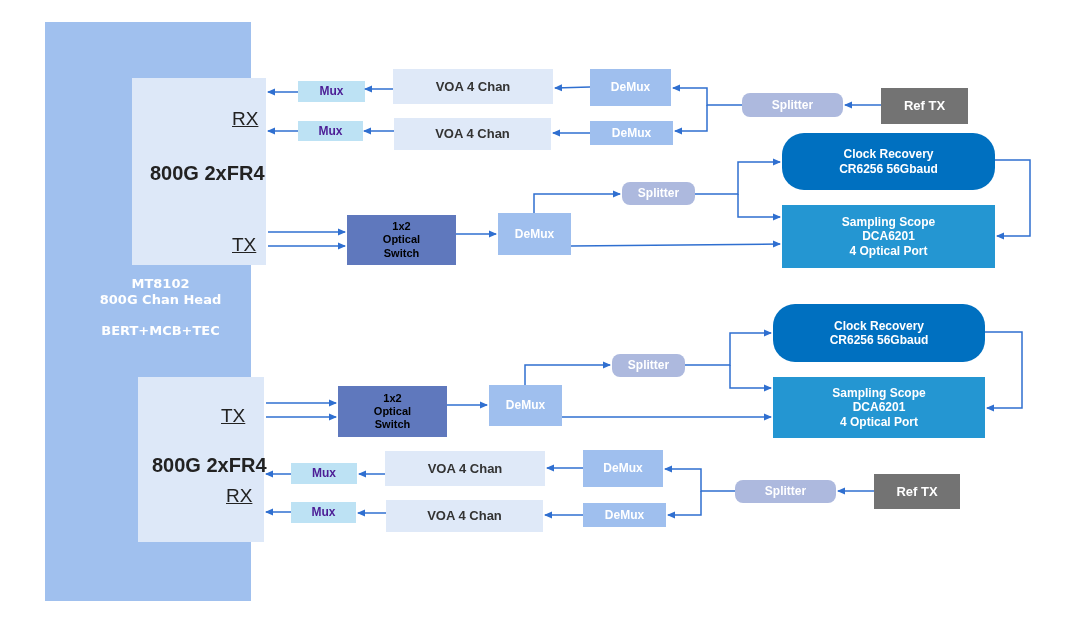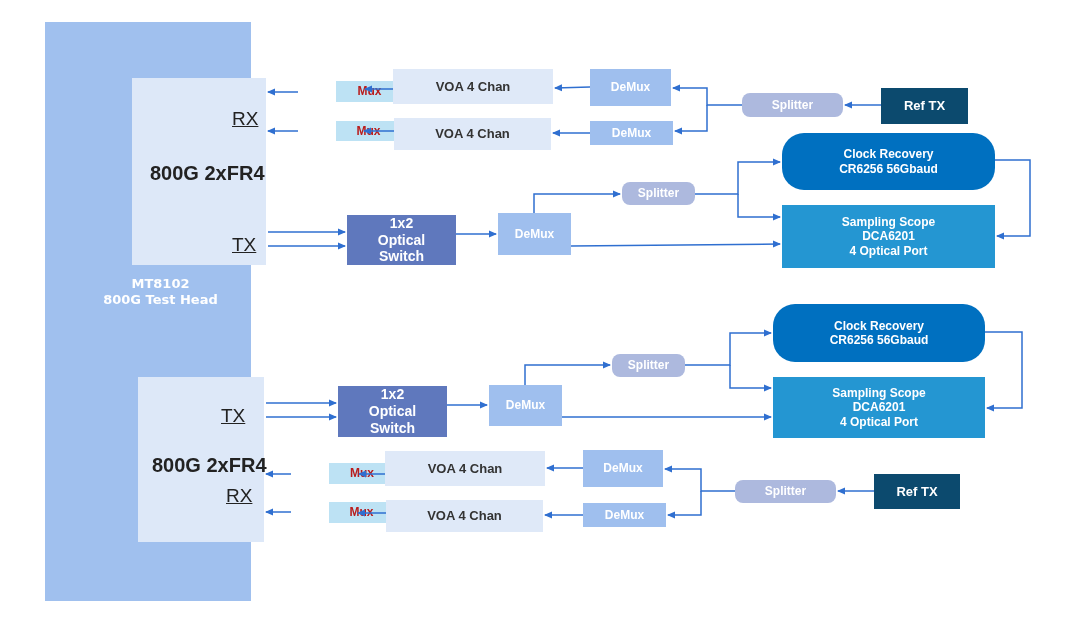--- a/index.html
+++ b/index.html
@@ -2,42 +2,43 @@
 <html><head>
 <meta charset="utf-8">
 <style>
   html, body { margin: 0; padding: 0; background: #ffffff; }
   body { width: 1080px; height: 630px; position: relative; overflow: hidden;
          font-family: "Liberation Sans", sans-serif; }
   .blk { position: absolute; display: flex; align-items: center; justify-content: center;
          text-align: center; font-weight: bold; box-sizing: border-box; line-height: 1.2; }
   .head { background: #a0c0ee; color: #ffffff; font-size: 13px; }
   .dut { background: #dde8f8; }
-  .mux { background: #bde2f4; color: #b91c1c; font-size: 12px; margin-left: 38px; }
+  .mux { background: #bde2f4; color: #4c1d95; font-size: 12px; }
   .voa { background: #dfe9f8; color: #333333; font-size: 13px; }
   .demux { background: #9fbfee; color: #ffffff; font-size: 12px; }
   .splitter { background: #adb9de; color: #ffffff; font-size: 12px; border-radius: 8px; }
-  .reftx { background: #0c4a6e; color: #ffffff; font-size: 13px; text-align: center; }
-  .switch { background: #5f78bd; color: #ffffff; font-size: 14px; }
+  .reftx { background: #737373; color: #ffffff; font-size: 13px; text-align: center; }
+  .switch { background: #5f78bd; color: #000000; font-size: 11px; }
   .cr { background: #0070c0; color: #ffffff; font-size: 12px; border-radius: 22px; }
   .scope { background: #2496d2; color: #ffffff; font-size: 12px; }
   .lbl { position: absolute; font-size: 19px; color: #222; text-decoration: underline; }
   .dut-title { position: absolute; font-size: 20px; font-weight: bold; color: #222; }
   svg#wires { position: absolute; left: 0; top: 0; }
   .head-text { position: absolute; left: 45px; width: 231px; text-align: center; color: #fff;
                font-family: "DejaVu Sans", sans-serif; font-weight: bold; font-size: 13px; line-height: 1.25; }
 </style>
 </head>
 <body>
 
 <div class="blk head" style="left:45px;top:22px;width:206px;height:579px;"></div>
 <div class="head-text" style="top:276px;">
   <div>MT8102</div>
-  <div>800G Test Head</div>
+  <div>800G Chan Head</div>
   <div style="height:14px"></div>
+  <div>BERT+MCB+TEC</div>
 </div>
 
 <div class="blk dut" style="left:132px;top:78px;width:134px;height:187px;"></div>
 <div class="dut-title" style="left:150px;top:162px;">800G 2xFR4</div>
 <div class="lbl" style="left:232px;top:108px;">RX</div>
 <div class="lbl" style="left:232px;top:234px;">TX</div>
 
 <div class="blk dut" style="left:138px;top:377px;width:126px;height:165px;"></div>
 <div class="dut-title" style="left:152px;top:454px;">800G 2xFR4</div>
 <div class="lbl" style="left:221px;top:405px;">TX</div>

